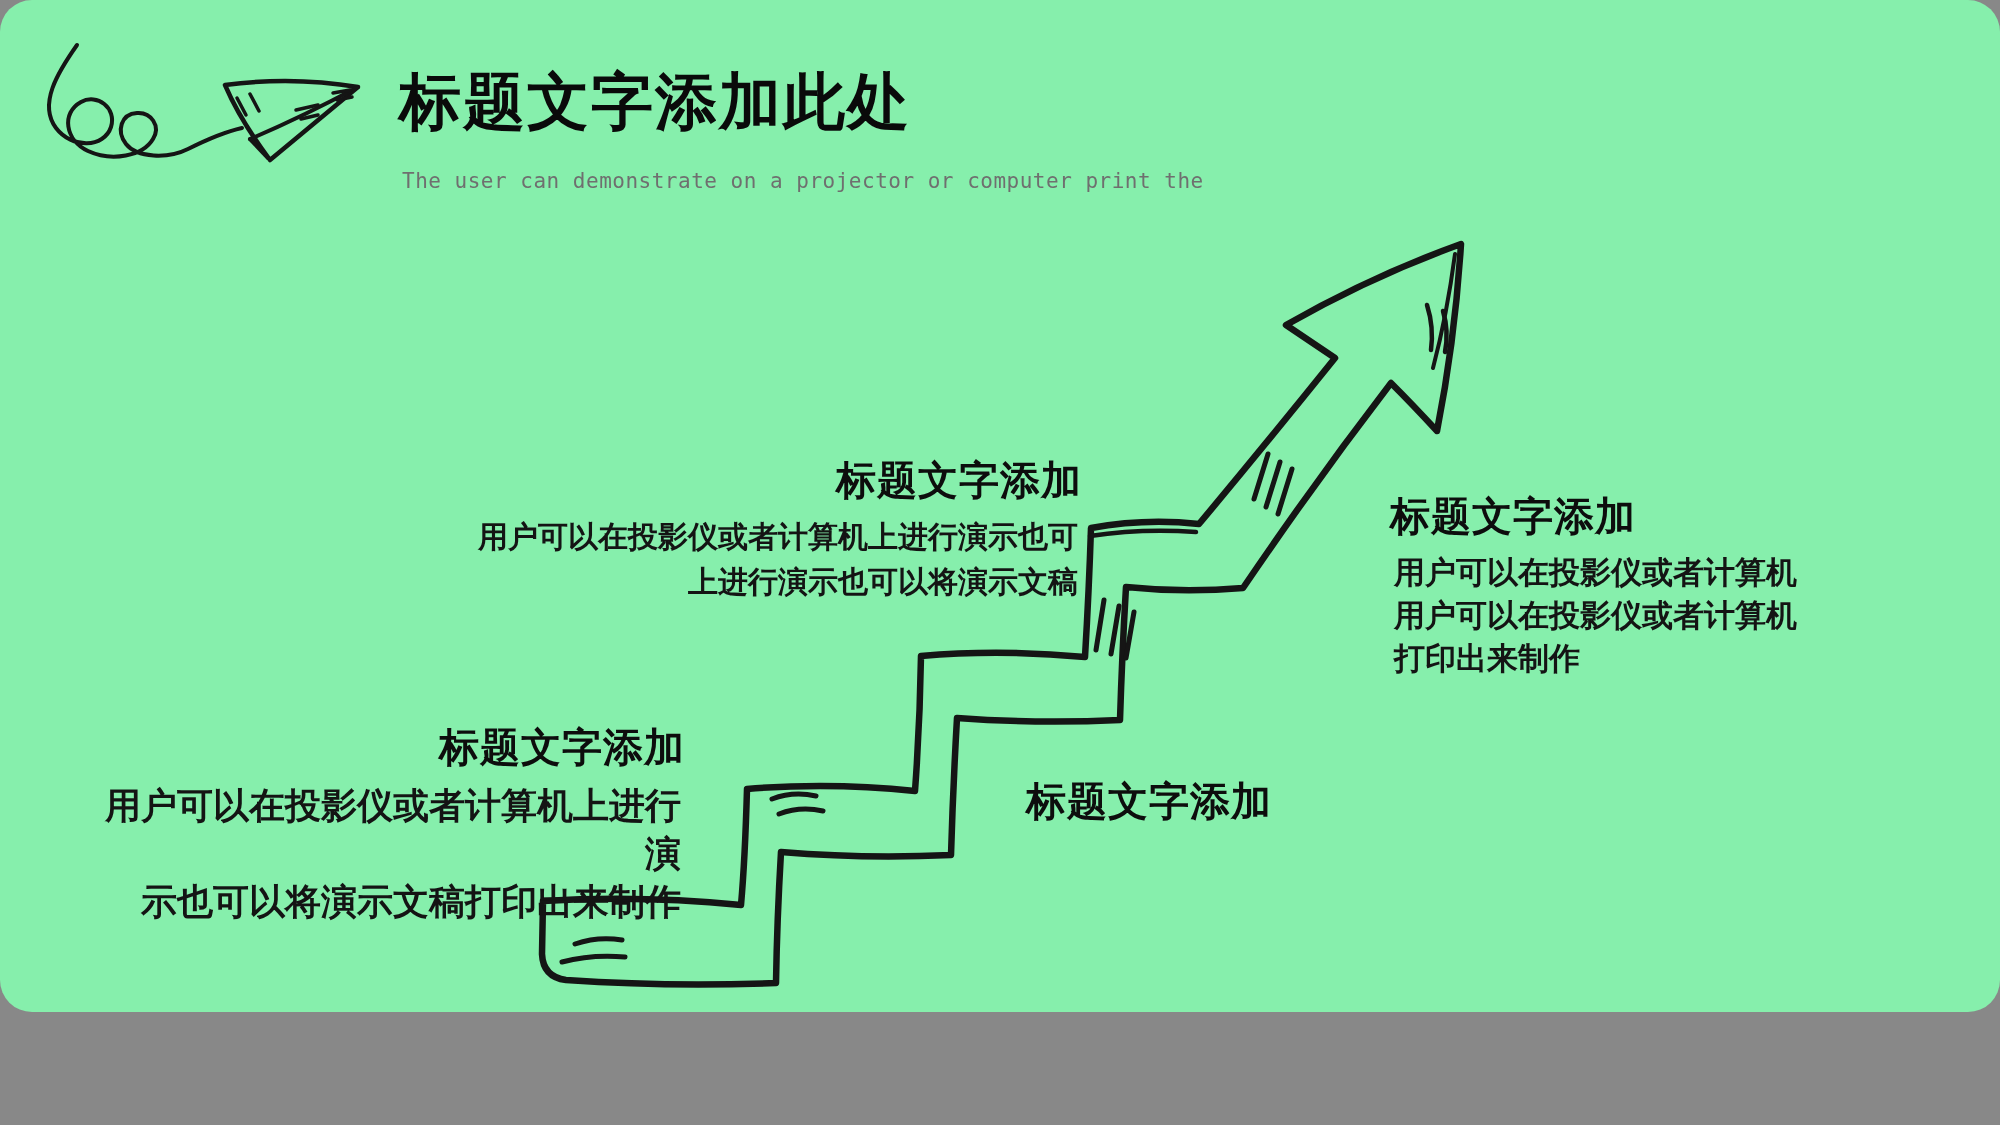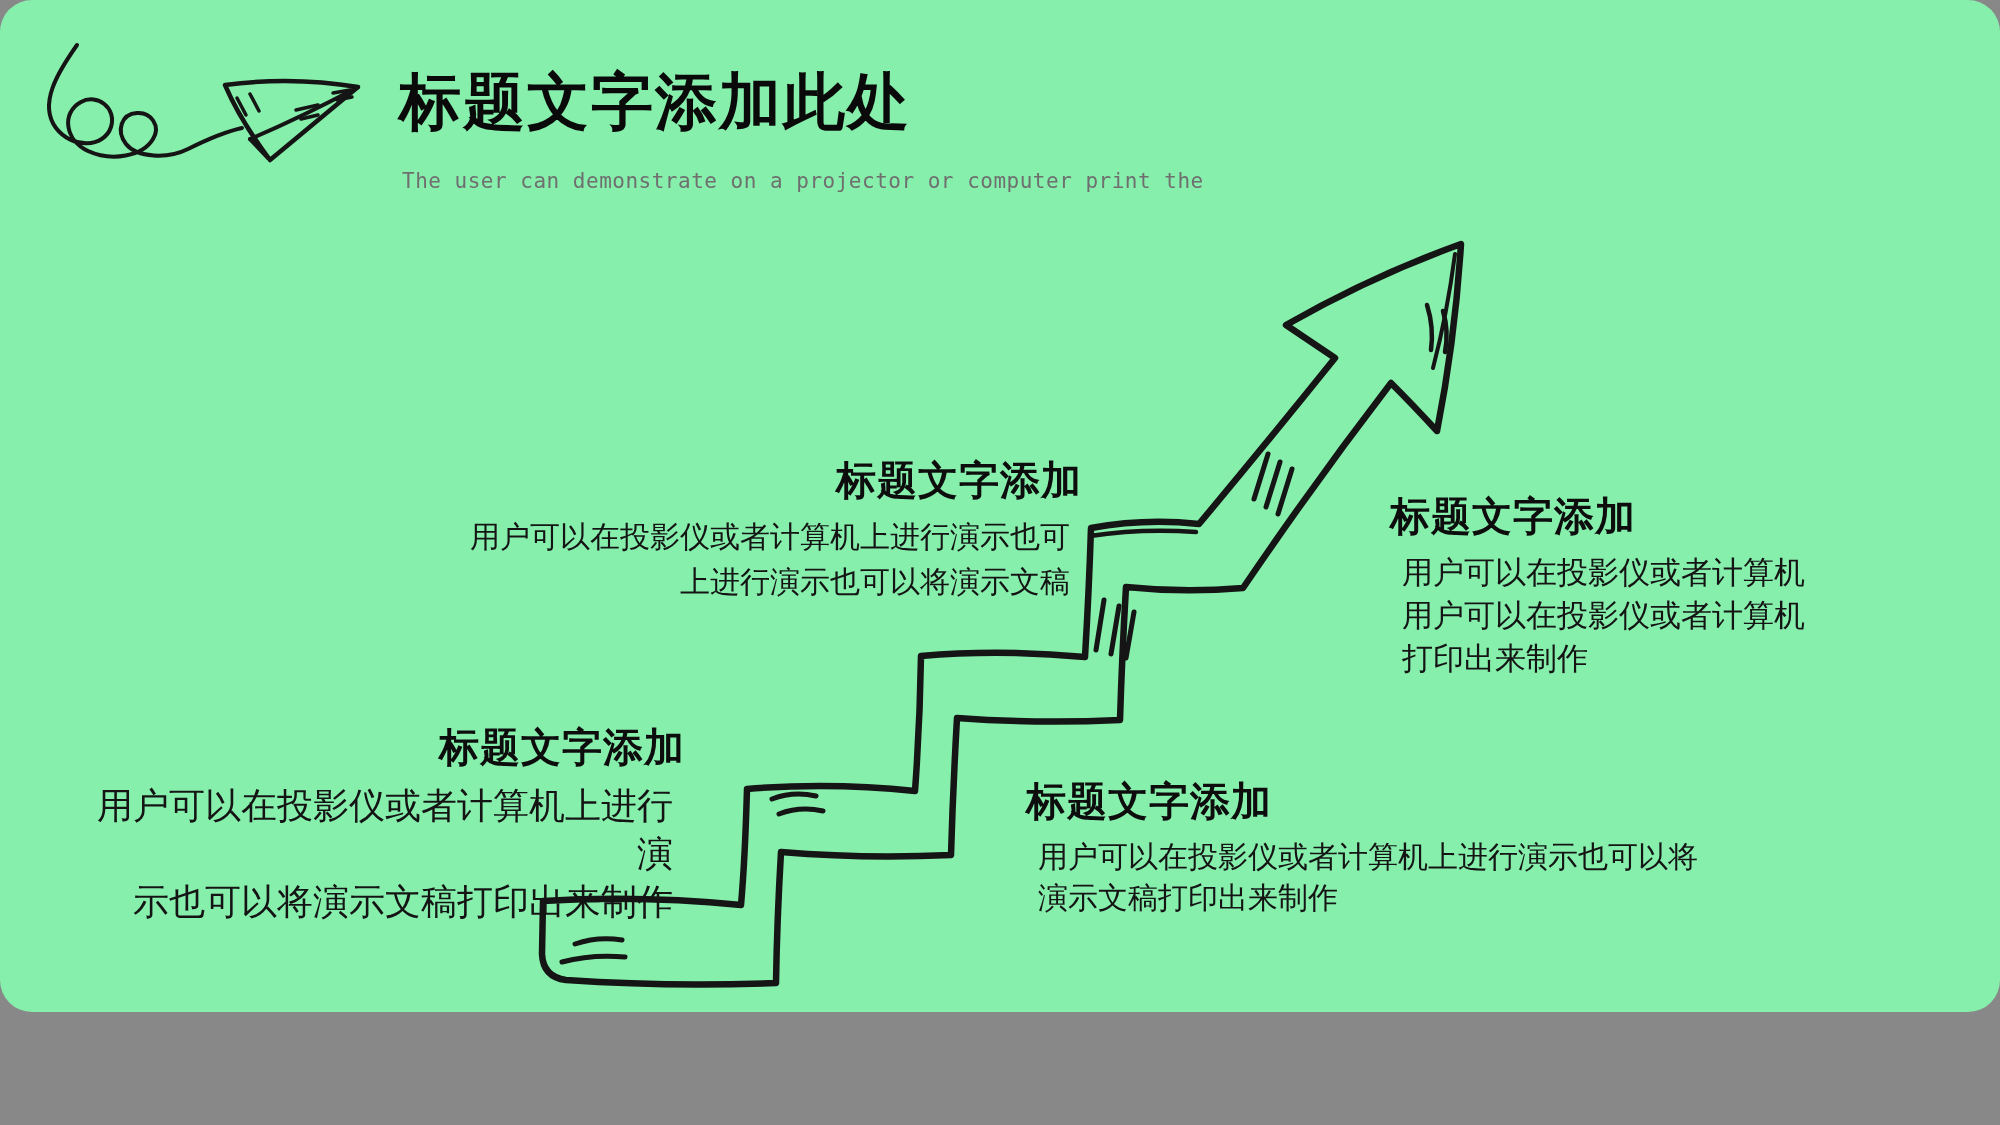--- a/index.html
+++ b/index.html
@@ -26,21 +26,21 @@
   }
   .main-subtitle span{display:block;}
 
   
   .block{position:absolute;}
   .block .bl-title{
     margin:0;font-size:40px;line-height:50px;font-weight:800;color:#0d0d0d;
     letter-spacing:1px;
   }
   .block .bl-body{
-    margin:12px;color:#141414;font-weight:400;
+    margin:4px;color:#141414;font-weight:700;
   }
   .block .bl-body span{display:block;}
 
   .b1{right:1315px;top:722px;width:600px;text-align:right;}
   .b1 .bl-body{margin-top:10px;font-size:36px;line-height:48px;}
 
   .b2{left:1026px;top:776px;width:720px;text-align:left;}
   .b2 .bl-body{margin-top:10px;font-size:30px;line-height:41px;}
 
   .b3{right:918px;top:455px;width:740px;text-align:right;}
@@ -129,24 +129,20 @@
   <div class="block b1">
     <h2 class="bl-title">标题文字添加</h2>
     <p class="bl-body">
       <span>用户可以在投影仪或者计算机上进行演</span>
       <span>示也可以将演示文稿打印出来制作</span>
     </p>
   </div>
 
   <div class="block b2">
     <h2 class="bl-title">标题文字添加</h2>
-    <p class="bl-body">
-      <span>用户可以在投影仪或者计算机上进行演示也可以将</span>
-      <span>演示文稿打印出来制作</span>
-    </p>
   </div>
 
   <div class="block b3">
     <h2 class="bl-title">标题文字添加</h2>
     <p class="bl-body">
       <span>用户可以在投影仪或者计算机上进行演示也可</span>
       <span>上进行演示也可以将演示文稿</span>
     </p>
   </div>
 

